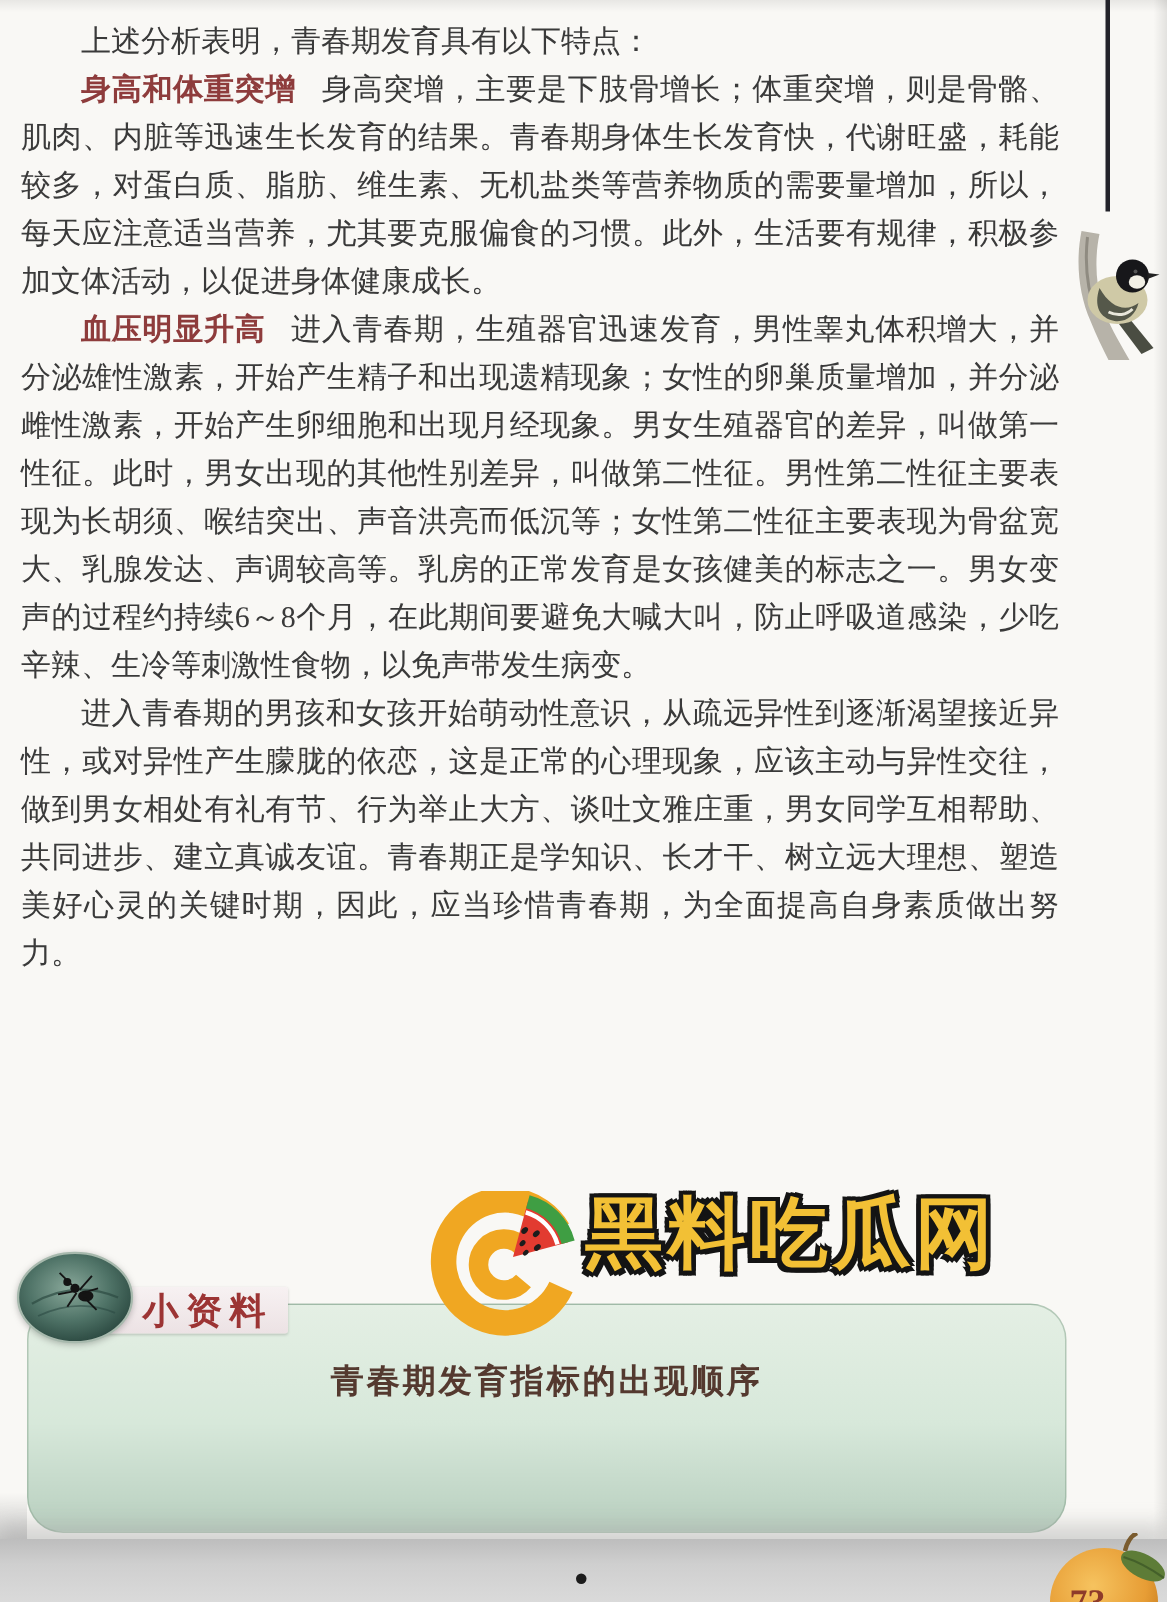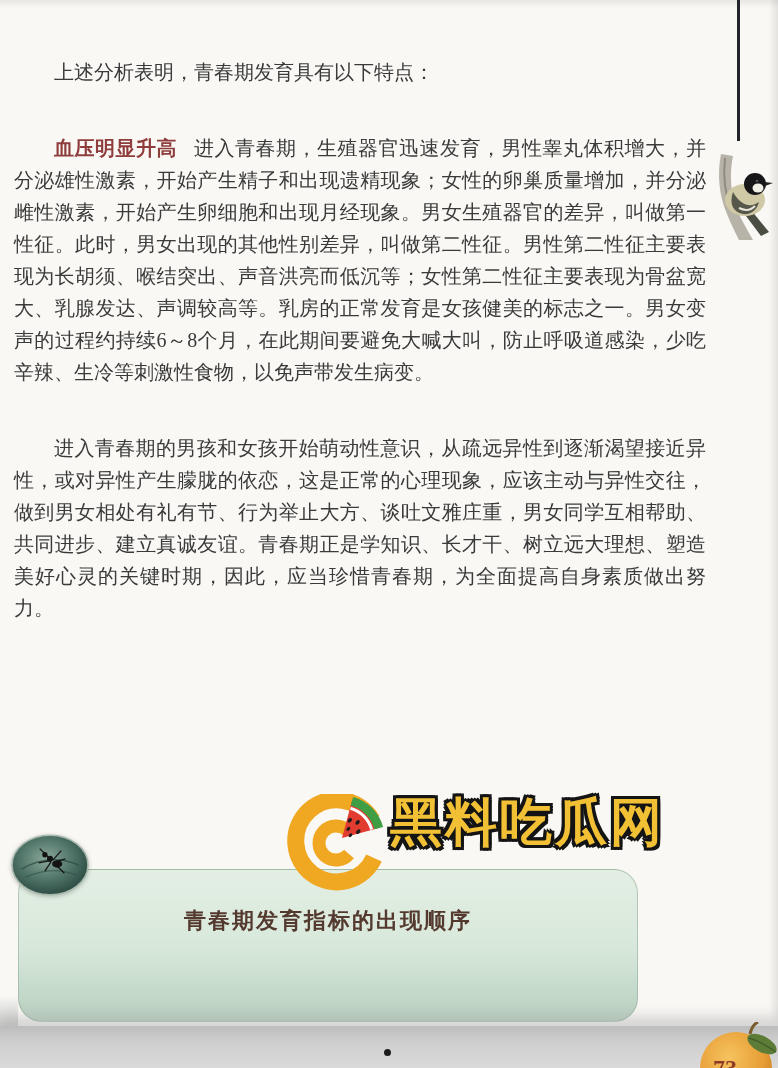--- a/index.html
+++ b/index.html
@@ -12,25 +12,25 @@
     background:linear-gradient(180deg, rgba(0,0,0,.07), rgba(0,0,0,0)); }
   .edge-right { position:absolute; right:0; top:0; width:9px; height:1068px;
     background:linear-gradient(90deg, rgba(0,0,0,0), rgba(0,0,0,.09)); }
 
   .vline { position:absolute; left:737px; top:0; width:3px; height:141px; background:#23232a; }
 
   .bird { position:absolute; left:699px; top:148px; width:78px; height:92px; }
 
   .content { position:absolute; left:14px; top:12px; width:692px;
     font-size:20px; line-height:32px; color:#3a3a3a; text-align:justify; }
-  .para { text-indent:40px;margin-top:44px; }
+  .para { text-indent:40px; }
   .sec-head { color:#8e3c3c; font-weight:bold; margin-right:.85em;
     font-family:"Liberation Sans","DejaVu Sans",sans-serif; }
 
-  .infobox { position:absolute; left:18px; top:869px; width:620px; height:153px;
+  .infobox { position:absolute; left:18px; top:869px; width:693px; height:153px;
     border-radius:24px; border:1px solid rgba(140,170,148,.55);
     background:linear-gradient(180deg,#e4efe4 0%,#d7e8da 52%,#b8cfbf 100%); }
   .infobox-title { margin-top:36px; text-align:center; font-size:22px; font-weight:bold;
     color:#54392f; letter-spacing:2px; }
   .infobox-body { margin-top:12px; padding:0 18px 0 16px; font-size:20px; line-height:31px;
     color:#2e3a31; font-style:italic; text-indent:2em; text-align:justify; }
 
   .ribbon { position:absolute; left:58px; top:858px; width:134px; height:31px;
     background:linear-gradient(180deg,#f7f1f2,#ece2e4); border-radius:2px;
     box-shadow:0 1px 2px rgba(0,0,0,.18); display:flex; align-items:center; justify-content:flex-end;
@@ -79,28 +79,32 @@
     <path d="M34 44 C30 56 34 64 44 66 C52 67 58 62 60 54 C52 60 42 58 34 44 Z" fill="#55584a"></path>
     <path d="M40 60 C46 63 52 62 56 58" stroke="#e8e6da" stroke-width="2" fill="none"></path>
     <circle cx="56" cy="36" r="11" fill="#17171a"></circle>
     <ellipse cx="59" cy="40" rx="5.5" ry="4.5" fill="#f2f0e6"></ellipse>
     <path d="M66 34 L74 35 L66 38 Z" fill="#222222"></path>
     <circle cx="58" cy="33" r="1.3" fill="#555555"></circle>
   </svg>
 
   <div class="content">
     <p class="para"><span>上述分析表明，青春期发育具有以下特点：</span></p>
+    <p class="para"><span class="sec-head">身高和体重突增</span><span>身高突增，主要是下肢骨增长；体重突增，则是骨骼、肌肉、内脏等迅速生长发育的结果。青春期身体生长发育快，代谢旺盛，耗能较多，对蛋白质、脂肪、维生素、无机盐类等营养物质的需要量增加，所以，每天应注意适当营养，尤其要克服偏食的习惯。此外，生活要有规律，积极参加文体活动，以促进身体健康成长。</span></p>
     <p class="para"><span class="sec-head">血压明显升高</span><span>进入青春期，生殖器官迅速发育，男性睾丸体积增大，并分泌雄性激素，开始产生精子和出现遗精现象；女性的卵巢质量增加，并分泌雌性激素，开始产生卵细胞和出现月经现象。男女生殖器官的差异，叫做第一性征。此时，男女出现的其他性别差异，叫做第二性征。男性第二性征主要表现为长胡须、喉结突出、声音洪亮而低沉等；女性第二性征主要表现为骨盆宽大、乳腺发达、声调较高等。乳房的正常发育是女孩健美的标志之一。男女变声的过程约持续6～8个月，在此期间要避免大喊大叫，防止呼吸道感染，少吃辛辣、生冷等刺激性食物，以免声带发生病变。</span></p>
     <p class="para"><span>进入青春期的男孩和女孩开始萌动性意识，从疏远异性到逐渐渴望接近异性，或对异性产生朦胧的依恋，这是正常的心理现象，应该主动与异性交往，做到男女相处有礼有节、行为举止大方、谈吐文雅庄重，男女同学互相帮助、共同进步、建立真诚友谊。青春期正是学知识、长才干、树立远大理想、塑造美好心灵的关键时期，因此，应当珍惜青春期，为全面提高自身素质做出努力。</span></p>
   </div>
 
   <div class="infobox">
     <div class="infobox-title">青春期发育指标的出现顺序</div>
   </div>
 
+  <div class="ribbon">
+    <span>小资料</span>
+  </div>
 
   <svg class="leaf" viewBox="0 0 76 60">
     <defs>
       <radialGradient id="lg" cx="45%" cy="40%" r="65%">
         <stop offset="0%" stop-color="#8aa99b"></stop>
         <stop offset="55%" stop-color="#4f7367"></stop>
         <stop offset="100%" stop-color="#27443c"></stop>
       </radialGradient>
     </defs>
     <ellipse cx="38" cy="30" rx="37" ry="29" fill="url(#lg)" stroke="#a7b9ad" stroke-width="1.5"></ellipse>

